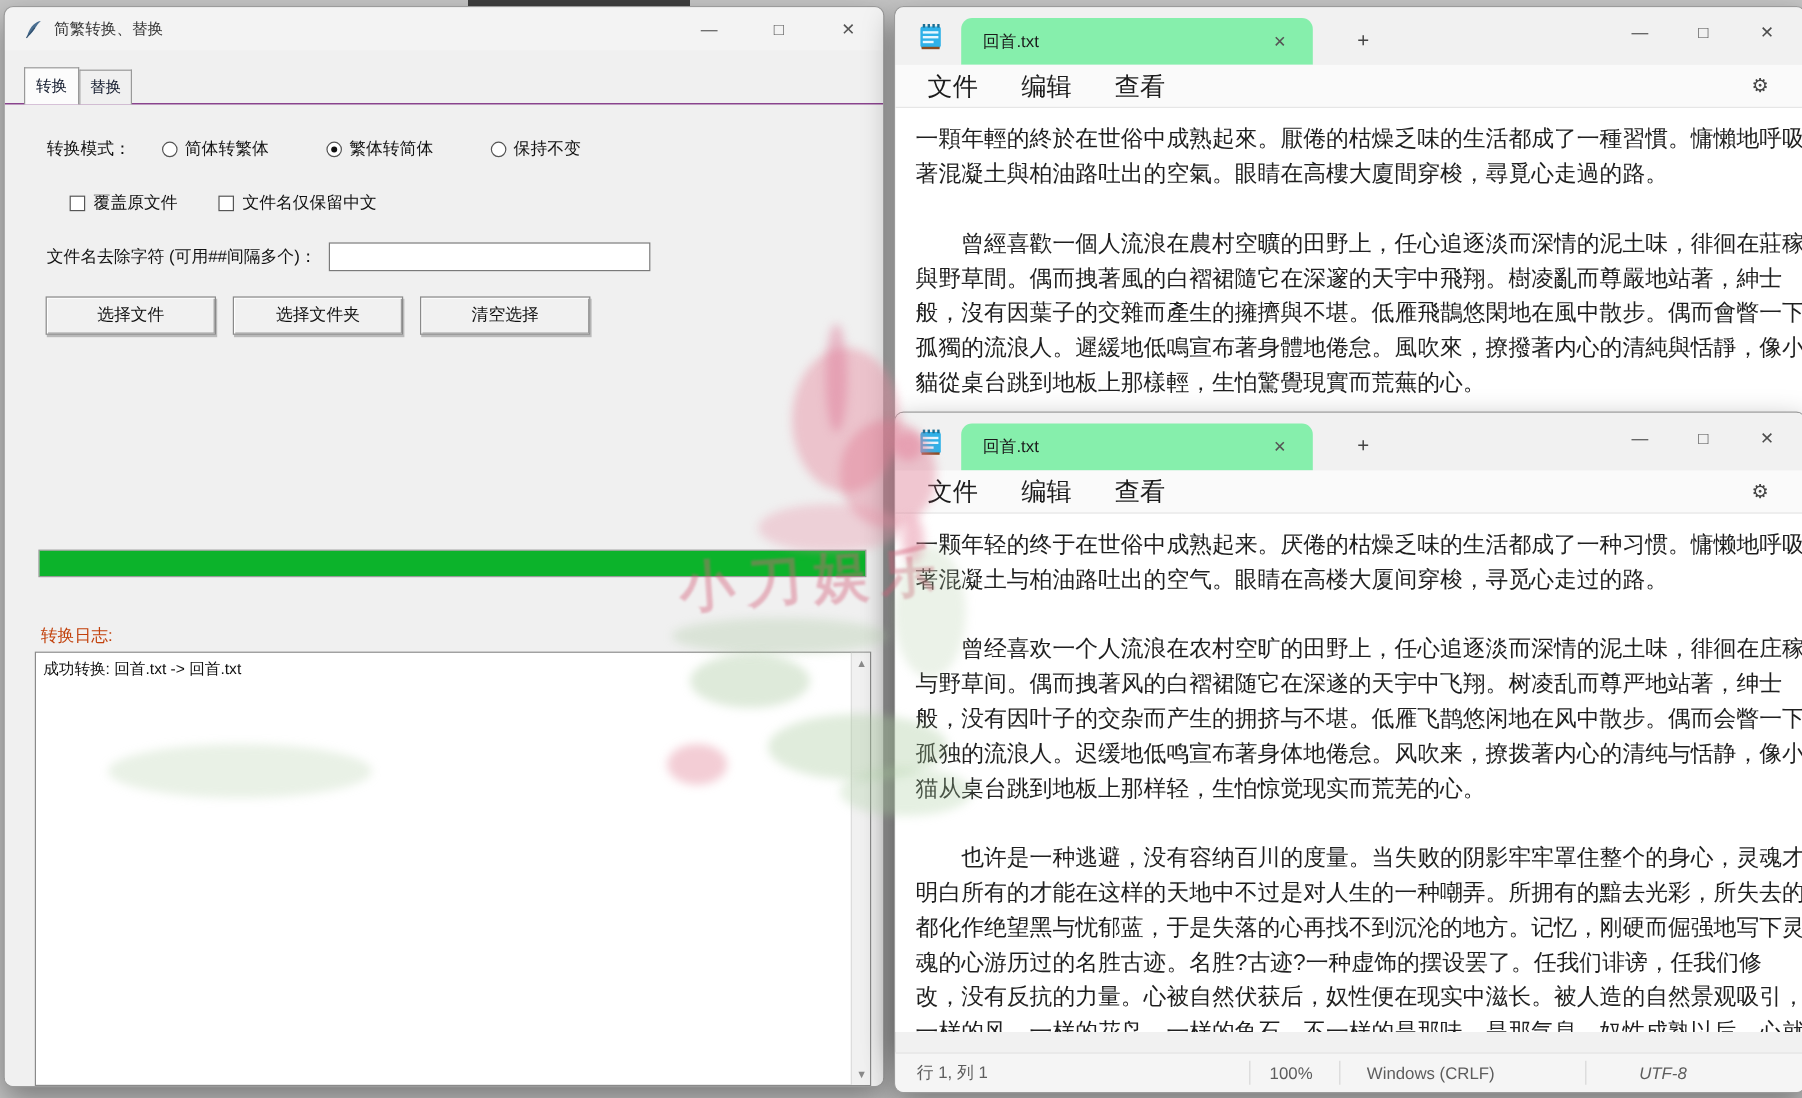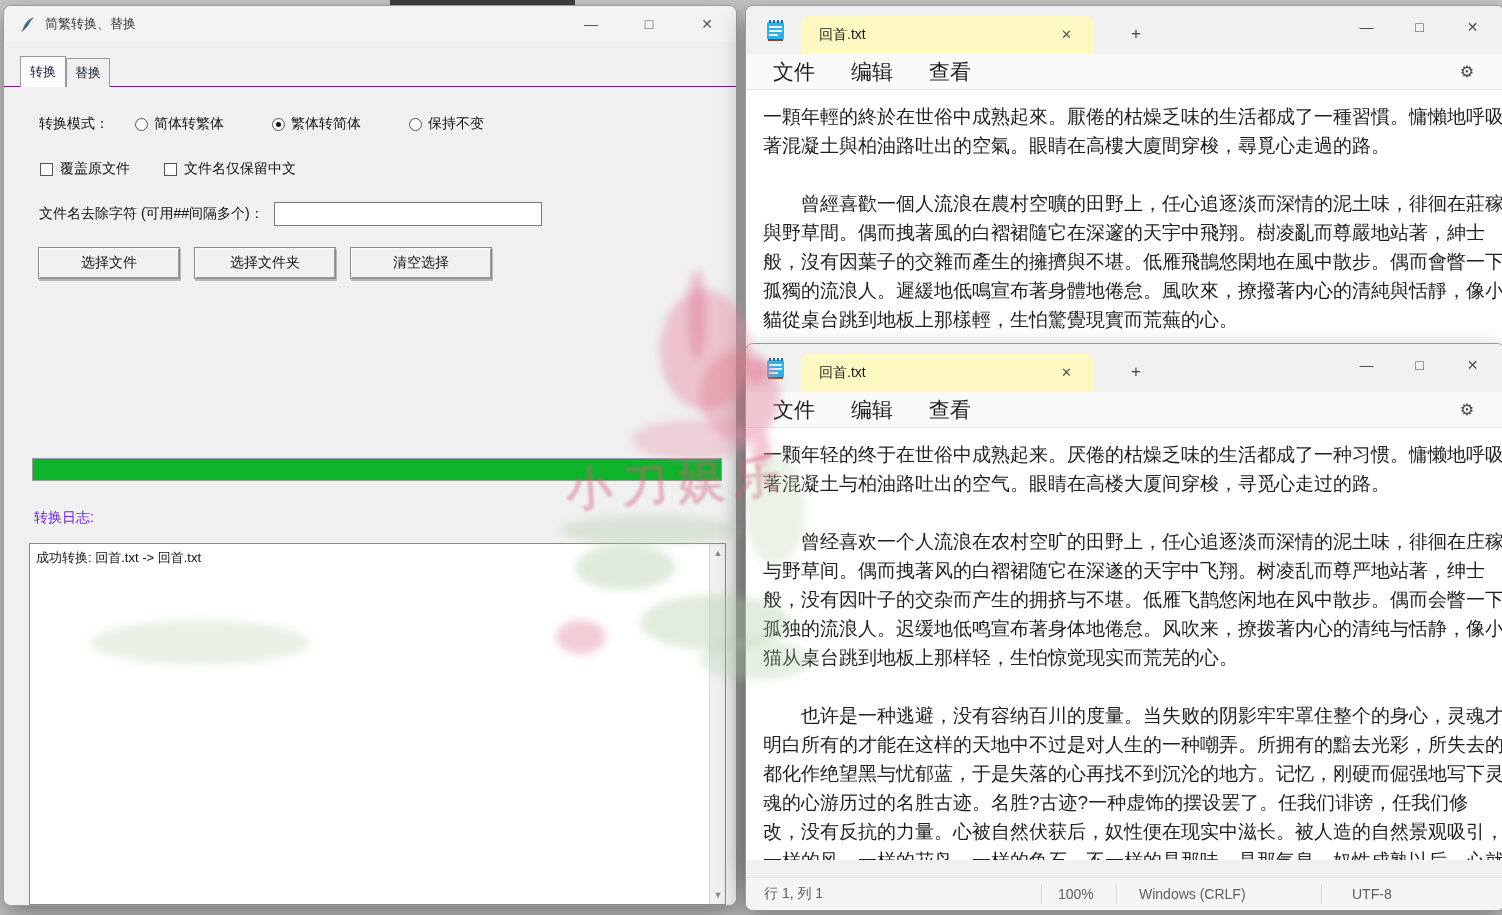--- a/index.html
+++ b/index.html
@@ -26,21 +26,21 @@
   .cv-tab.active { background:#fcfcfc; padding:6px 9px 6px; margin-top:0; position:relative; }
   .cv-page { border-top:1px solid #701a75; position:relative; height:820px; background:#f0f0f0; margin-top:-1px; }
 
   .row-mode { position:absolute; left:35px; top:28px; display:flex; align-items:center; font-size:14px; color:#111; }
   .radio { width:13px; height:13px; border:1px solid #555; border-radius:50%; background:#fff;
     display:inline-block; margin-right:6px; position:relative; flex:none; }
   .radio.sel::after { content:""; position:absolute; left:3px; top:3px; width:5px; height:5px;
     border-radius:50%; background:#111; }
   .radio-item { display:flex; align-items:center; margin-right:48px; }
 
-  .row-check { position:absolute; left:36px; top:73px; display:flex; align-items:center; font-size:14px; color:#111;text-align:center; }
+  .row-check { position:absolute; left:54px; top:73px; display:flex; align-items:center; font-size:14px; color:#111;text-align:center; }
   .cbx { width:13px; height:13px; border:1px solid #555; background:#fff; display:inline-block;
     margin-right:7px; flex:none; }
   .check-item { display:flex; align-items:center; margin-right:34px; }
 
   .row-strip { position:absolute; left:35px; top:115px; display:flex; align-items:center; font-size:14px; color:#111; }
   .strip-input { width:268px; height:24px; border:1px solid #7a7a7a; background:#fff; margin-left:10px;
     font-size:13px; padding:0 4px; }
 
   .row-btns { position:absolute; left:34px; top:160px; display:flex; }
   .cbtn { width:142px; height:32px; margin-right:14px; background:#f1f1f1; border:1px solid #8a8a8a;
@@ -51,37 +51,37 @@
     font-size:14px; color:#8f8f8f; }
 
   .start-btn { position:absolute; left:27px; top:276px; width:695px; height:73px; background:#4caf50;
     border:1px solid #2c2c2c; border-bottom:3px solid #161616; border-right:2px solid #2a2a2a;
     color:#fff; font-size:21px; display:flex; align-items:center; justify-content:center; letter-spacing:2px; }
 
   .progress { position:absolute; left:28px; top:371px; width:690px; height:23px; background:#e6e6e6;
     border:1px solid #9a9a9a; box-shadow:inset 1px 1px 2px rgba(0,0,0,.15); }
   .progress-fill { height:100%; width:100%; background:#0cb32b; }
 
-  .log-label { position:absolute; left:30px; top:422px; font-size:14px; color:#6d28d9; }
+  .log-label { position:absolute; left:30px; top:434px; font-size:14px; color:#c2410c; }
   .log-box { position:absolute; left:25px; top:456px; width:697px; height:362px; background:#fff;
     border:1px solid #8a8a8a; font-size:13px; color:#111; }
   .log-text { padding:5px 6px; }
   .log-scroll { position:absolute; right:0; top:0; width:16px; height:100%; background:#f1f1f1;
     border-left:1px solid #ddd; }
   .scroll-arrow { position:absolute; left:0; width:16px; height:16px; color:#8a8a8a; font-size:9px;
     display:flex; align-items:center; justify-content:center; }
   .scroll-arrow.up { top:1px; } .scroll-arrow.down { bottom:1px; }
 
   
   .notepad { background:#f1f1f1; }
   #notepad-top { left:745px; top:5px; width:760px; height:866px; }
   #notepad-bottom { left:745px; top:343px; width:760px; height:568px; }
   .np-tabbar { height:48px; position:relative; background:#f1f1f1; }
   .np-appicon { position:absolute; left:17px; top:12px; width:25px; height:25px; }
-  .np-tab { position:absolute; left:55px; top:9px; width:293px; height:39px; background:#fef9c3;
+  .np-tab { position:absolute; left:55px; top:9px; width:293px; height:39px; background:#86efac;
     border-radius:9px 9px 0 0; display:flex; align-items:center; }
   .np-tab-label { font-size:14px; color:#1b1b1b; margin-left:18px; }
   .np-tab-close { position:absolute; right:22px; font-size:13px; color:#555; }
   .np-newtab { position:absolute; left:376px; top:14px; width:28px; height:28px; display:flex;
     align-items:center; justify-content:center; font-size:17px; color:#444; }
   .np-controls { position:absolute; top:0; left:594px; display:flex; }
   .np-ctl { width:53px; height:42px; display:flex; align-items:center; justify-content:center;
     font-size:14px; color:#4c4c4c; }
   .np-menubar { height:36px; background:#fafafa; display:flex; align-items:center; position:relative;
     border-bottom:1px solid #e6e6e6; }
@@ -90,21 +90,21 @@
   .np-text { background:#fff; padding:12px 0 0 17px; font-size:19px; line-height:29px; color:#1f1f1f;
     height:100%; }
   .np-text p { margin:0 0 29px; }
   #notepad-bottom .np-text { height:432px; overflow:hidden; }
   .np-statusbar { position:absolute; left:0; bottom:0; width:100%; height:33px; background:#f5f5f5;
     border-top:1px solid #e2e2e2; display:flex; align-items:center; font-size:14px; color:#5d5d5d; }
   .sb-cell { height:20px; display:flex; align-items:center; }
   .sb-cursor { width:295px; padding-left:18px; }
   .sb-zoom { width:75px; border-left:1px solid #d8d8d8; padding-left:16px; }
   .sb-eol { width:205px; border-left:1px solid #d8d8d8; padding-left:22px; }
-  .sb-enc { border-left:1px solid #d8d8d8; padding-left:30px; }
+  .sb-enc { border-left:1px solid #d8d8d8; padding-left:44px;font-style:italic; }
 
   
   #watermark { position:absolute; left:0; top:0; width:1502px; height:915px; pointer-events:none; z-index:60; }
   .wm-blob { position:absolute; border-radius:50%; filter:blur(4px); }
   .wm-text { position:absolute; left:566px; top:452px; font-size:46px; font-weight:bold;
     color:rgba(213,95,122,.42); letter-spacing:10px; transform:rotate(-4deg); filter:blur(1px); white-space:nowrap; }
 </style>
 </head>
 <body>
 

